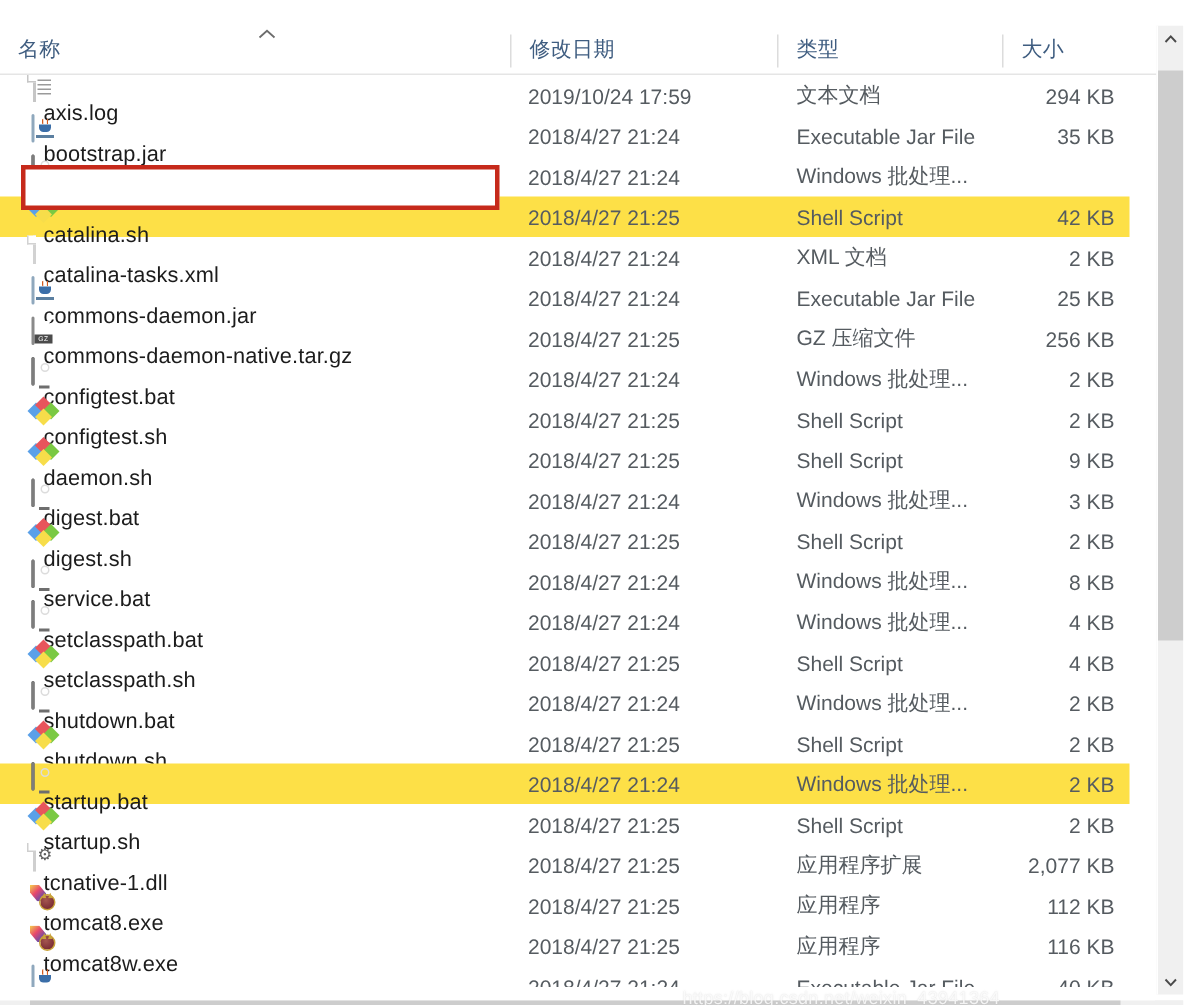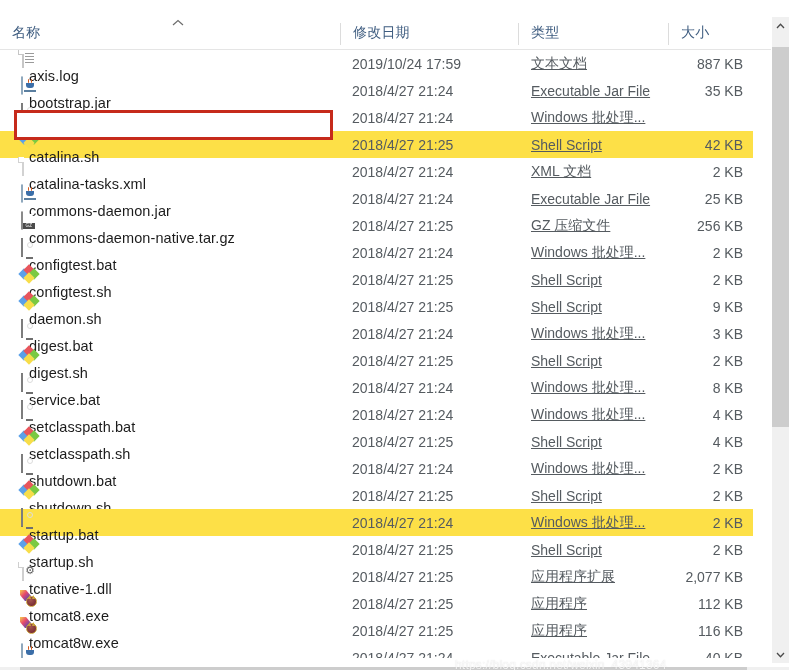--- a/index.html
+++ b/index.html
@@ -76,21 +76,21 @@
   .cell-date {
     position: absolute; left: 340px; top: 0; height: 27px; width: 178px;
     display: flex; align-items: center; padding-left: 12px;
     font-size: 14px; color: #555b60;
     white-space: nowrap;
   }
   .cell-type {
     position: absolute; left: 518px; top: 0; height: 27px; width: 150px;
     display: flex; align-items: center; padding-left: 13px;
     font-size: 14px; color: #555b60;
-    white-space: nowrap; overflow: hidden; text-decoration: underline;
+    white-space: nowrap; overflow: hidden;
   }
   .cell-size {
     position: absolute; left: 668px; top: 0; height: 27px; width: 85px;
     display: flex; align-items: center; justify-content: flex-end;
     padding-right: 10px;
     font-size: 14px; color: #555b60;
     white-space: nowrap;
   }
 
   
@@ -348,21 +348,21 @@
   </div>
 
   <div class="list" id="file-list">
       <div class="row">
         <div class="cell-name">
           <span class="ico"><span class="ico-txt"></span></span>
           <span class="fname">axis.log</span>
         </div>
         <div class="cell-date">2019/10/24 17:59</div>
         <div class="cell-type">文本文档</div>
-        <div class="cell-size">887 KB</div>
+        <div class="cell-size">294 KB</div>
       </div>
       <div class="row">
         <div class="cell-name">
           <span class="ico"><span class="ico-jar"><span class="cup">
                 <span class="steam"></span>
                 <span class="steam2"></span>
                 <span class="body"></span>
               </span><span class="base"></span></span></span>
           <span class="fname">bootstrap.jar</span>
         </div>

